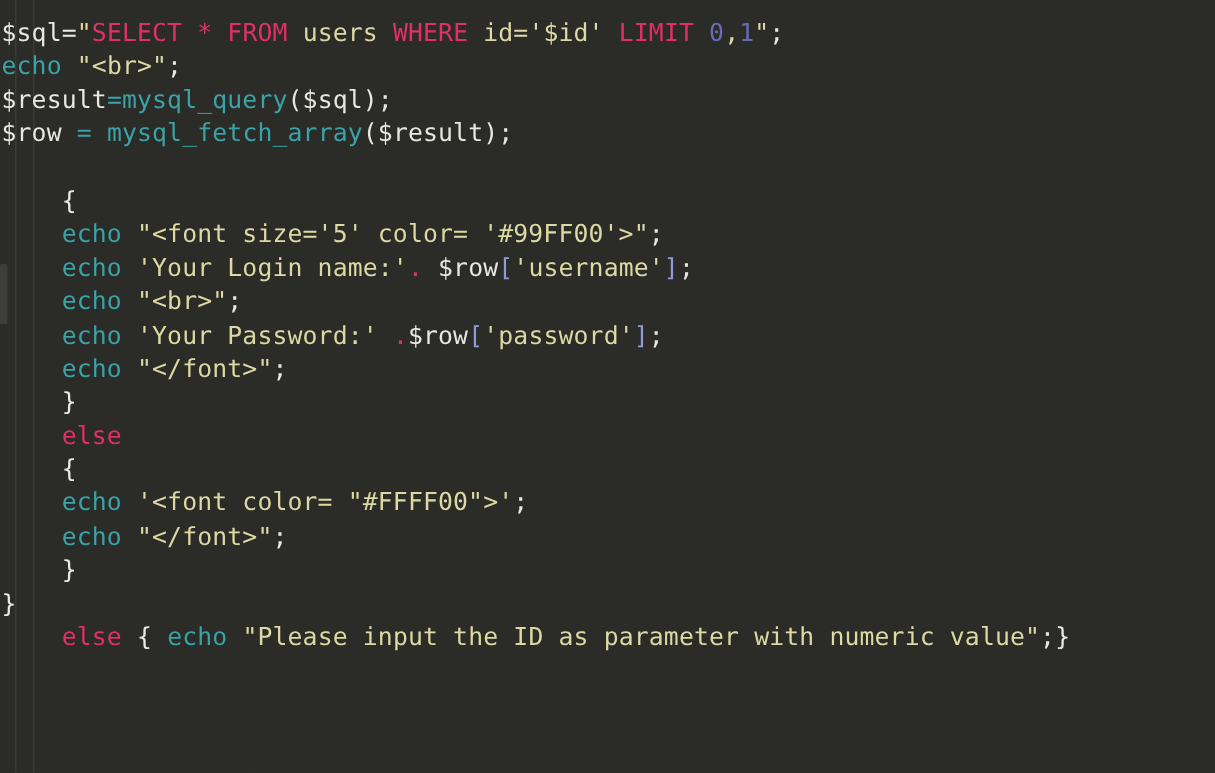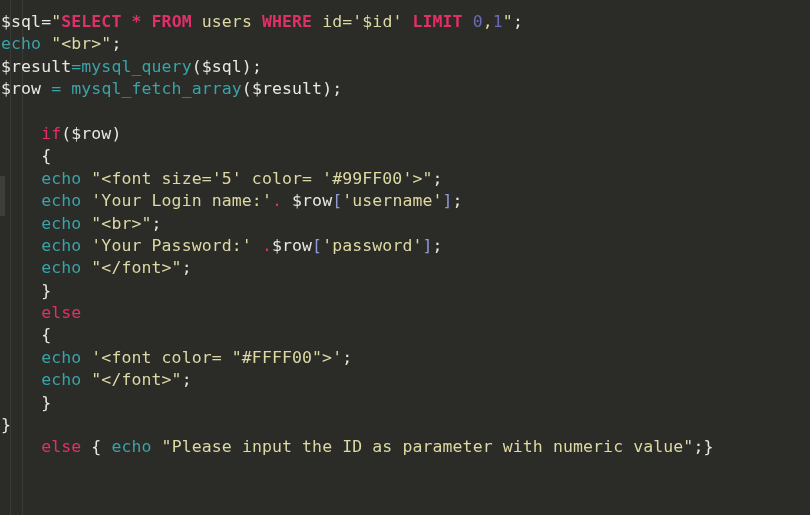--- a/index.html
+++ b/index.html
@@ -57,21 +57,21 @@
     color: #e8e8e0;
     padding-left: 1px;
   }
   .line.blank { color: transparent; }
 
   
   .var      { color: #f2f2ea; }
   .plain    { color: #e8e8e0; }
   .punct    { color: #e8e8e0; }
   .kw       { color: #e0306a; }
-  .sqlkw    { color: #e0306a; font-weight: bold; }
+  .sqlkw    { color: #e0306a; }
   .func     { color: #3aa3a8; }
   .echo     { color: #3aa3a8; }
   .str      { color: #ddd9a3; }
   .num      { color: #6a6ab8; }
   .brk      { color: #8f9ad6; }
   .op       { color: #3aa3a8; }
   .dot      { color: #e0306a; }
 </style>
 </head>
 <body style="background: rgb(43, 43, 40);">
@@ -87,21 +87,20 @@
     <div class="line"><span class="var" style="color: rgb(232, 232, 224);">$sql</span><span class="punct" style="color: rgb(232, 232, 224);">=</span><span class="str" style="color: rgb(221, 217, 163);">"</span><span class="sqlkw" style="color: rgb(224, 48, 106);">SELECT</span><span class="str" style="color: rgb(221, 217, 163);"> </span><span class="sqlkw" style="color: rgb(224, 48, 106);">*</span><span class="str" style="color: rgb(221, 217, 163);"> </span><span class="sqlkw" style="color: rgb(224, 48, 106);">FROM</span><span class="str" style="color: rgb(221, 217, 163);"> users </span><span class="sqlkw" style="color: rgb(224, 48, 106);">WHERE</span><span class="str" style="color: rgb(221, 217, 163);"> id='$id' </span><span class="sqlkw" style="color: rgb(224, 48, 106);">LIMIT</span><span class="str" style="color: rgb(221, 217, 163);"> </span><span class="num" style="color: rgb(106, 106, 184);">0</span><span class="str" style="color: rgb(221, 217, 163);">,</span><span class="num" style="color: rgb(106, 106, 184);">1</span><span class="str" style="color: rgb(221, 217, 163);">"</span><span class="punct" style="color: rgb(232, 232, 224);">;</span></div>
 
     <div class="line"><span class="echo" style="color: rgb(58, 163, 168);">echo</span><span class="plain" style="color: rgb(232, 232, 224);"> </span><span class="str" style="color: rgb(221, 217, 163);">"&lt;br&gt;"</span><span class="punct" style="color: rgb(232, 232, 224);">;</span></div>
 
     <div class="line"><span class="var" style="color: rgb(232, 232, 224);">$result</span><span class="op" style="color: rgb(58, 163, 168);">=</span><span class="func" style="color: rgb(58, 163, 168);">mysql_query</span><span class="punct" style="color: rgb(232, 232, 224);">(</span><span class="var" style="color: rgb(232, 232, 224);">$sql</span><span class="punct" style="color: rgb(232, 232, 224);">);</span></div>
 
     <div class="line"><span class="var" style="color: rgb(232, 232, 224);">$row</span><span class="plain" style="color: rgb(232, 232, 224);"> </span><span class="op" style="color: rgb(58, 163, 168);">=</span><span class="plain" style="color: rgb(232, 232, 224);"> </span><span class="func" style="color: rgb(58, 163, 168);">mysql_fetch_array</span><span class="punct" style="color: rgb(232, 232, 224);">(</span><span class="var" style="color: rgb(232, 232, 224);">$result</span><span class="punct" style="color: rgb(232, 232, 224);">);</span></div>
 
     <div class="line blank">&nbsp;</div>
 
-    <div class="line"><span class="plain" style="color: rgb(232, 232, 224);">    </span><span class="kw" style="color: rgb(224, 48, 106);">if</span><span class="punct" style="color: rgb(232, 232, 224);">(</span><span class="var" style="color: rgb(232, 232, 224);">$row</span><span class="punct" style="color: rgb(232, 232, 224);">)</span></div>
 
     <div class="line"><span class="plain" style="color: rgb(232, 232, 224);">    </span><span class="punct" style="color: rgb(232, 232, 224);">{</span></div>
 
     <div class="line"><span class="plain" style="color: rgb(232, 232, 224);">    </span><span class="echo" style="color: rgb(58, 163, 168);">echo</span><span class="plain" style="color: rgb(232, 232, 224);"> </span><span class="str" style="color: rgb(221, 217, 163);">"&lt;font size='5' color= '#99FF00'&gt;"</span><span class="punct" style="color: rgb(232, 232, 224);">;</span></div>
 
     <div class="line"><span class="plain" style="color: rgb(232, 232, 224);">    </span><span class="echo" style="color: rgb(58, 163, 168);">echo</span><span class="plain" style="color: rgb(232, 232, 224);"> </span><span class="str" style="color: rgb(221, 217, 163);">'Your Login name:'</span><span class="dot" style="color: rgb(224, 48, 106);">.</span><span class="plain" style="color: rgb(232, 232, 224);"> </span><span class="var" style="color: rgb(232, 232, 224);">$row</span><span class="brk" style="color: rgb(143, 154, 214);">[</span><span class="str" style="color: rgb(221, 217, 163);">'username'</span><span class="brk" style="color: rgb(143, 154, 214);">]</span><span class="punct" style="color: rgb(232, 232, 224);">;</span></div>
 
     <div class="line"><span class="plain" style="color: rgb(232, 232, 224);">    </span><span class="echo" style="color: rgb(58, 163, 168);">echo</span><span class="plain" style="color: rgb(232, 232, 224);"> </span><span class="str" style="color: rgb(221, 217, 163);">"&lt;br&gt;"</span><span class="punct" style="color: rgb(232, 232, 224);">;</span></div>
 
     <div class="line"><span class="plain" style="color: rgb(232, 232, 224);">    </span><span class="echo" style="color: rgb(58, 163, 168);">echo</span><span class="plain" style="color: rgb(232, 232, 224);"> </span><span class="str" style="color: rgb(221, 217, 163);">'Your Password:'</span><span class="plain" style="color: rgb(232, 232, 224);"> </span><span class="dot" style="color: rgb(224, 48, 106);">.</span><span class="var" style="color: rgb(232, 232, 224);">$row</span><span class="brk" style="color: rgb(143, 154, 214);">[</span><span class="str" style="color: rgb(221, 217, 163);">'password'</span><span class="brk" style="color: rgb(143, 154, 214);">]</span><span class="punct" style="color: rgb(232, 232, 224);">;</span></div>

